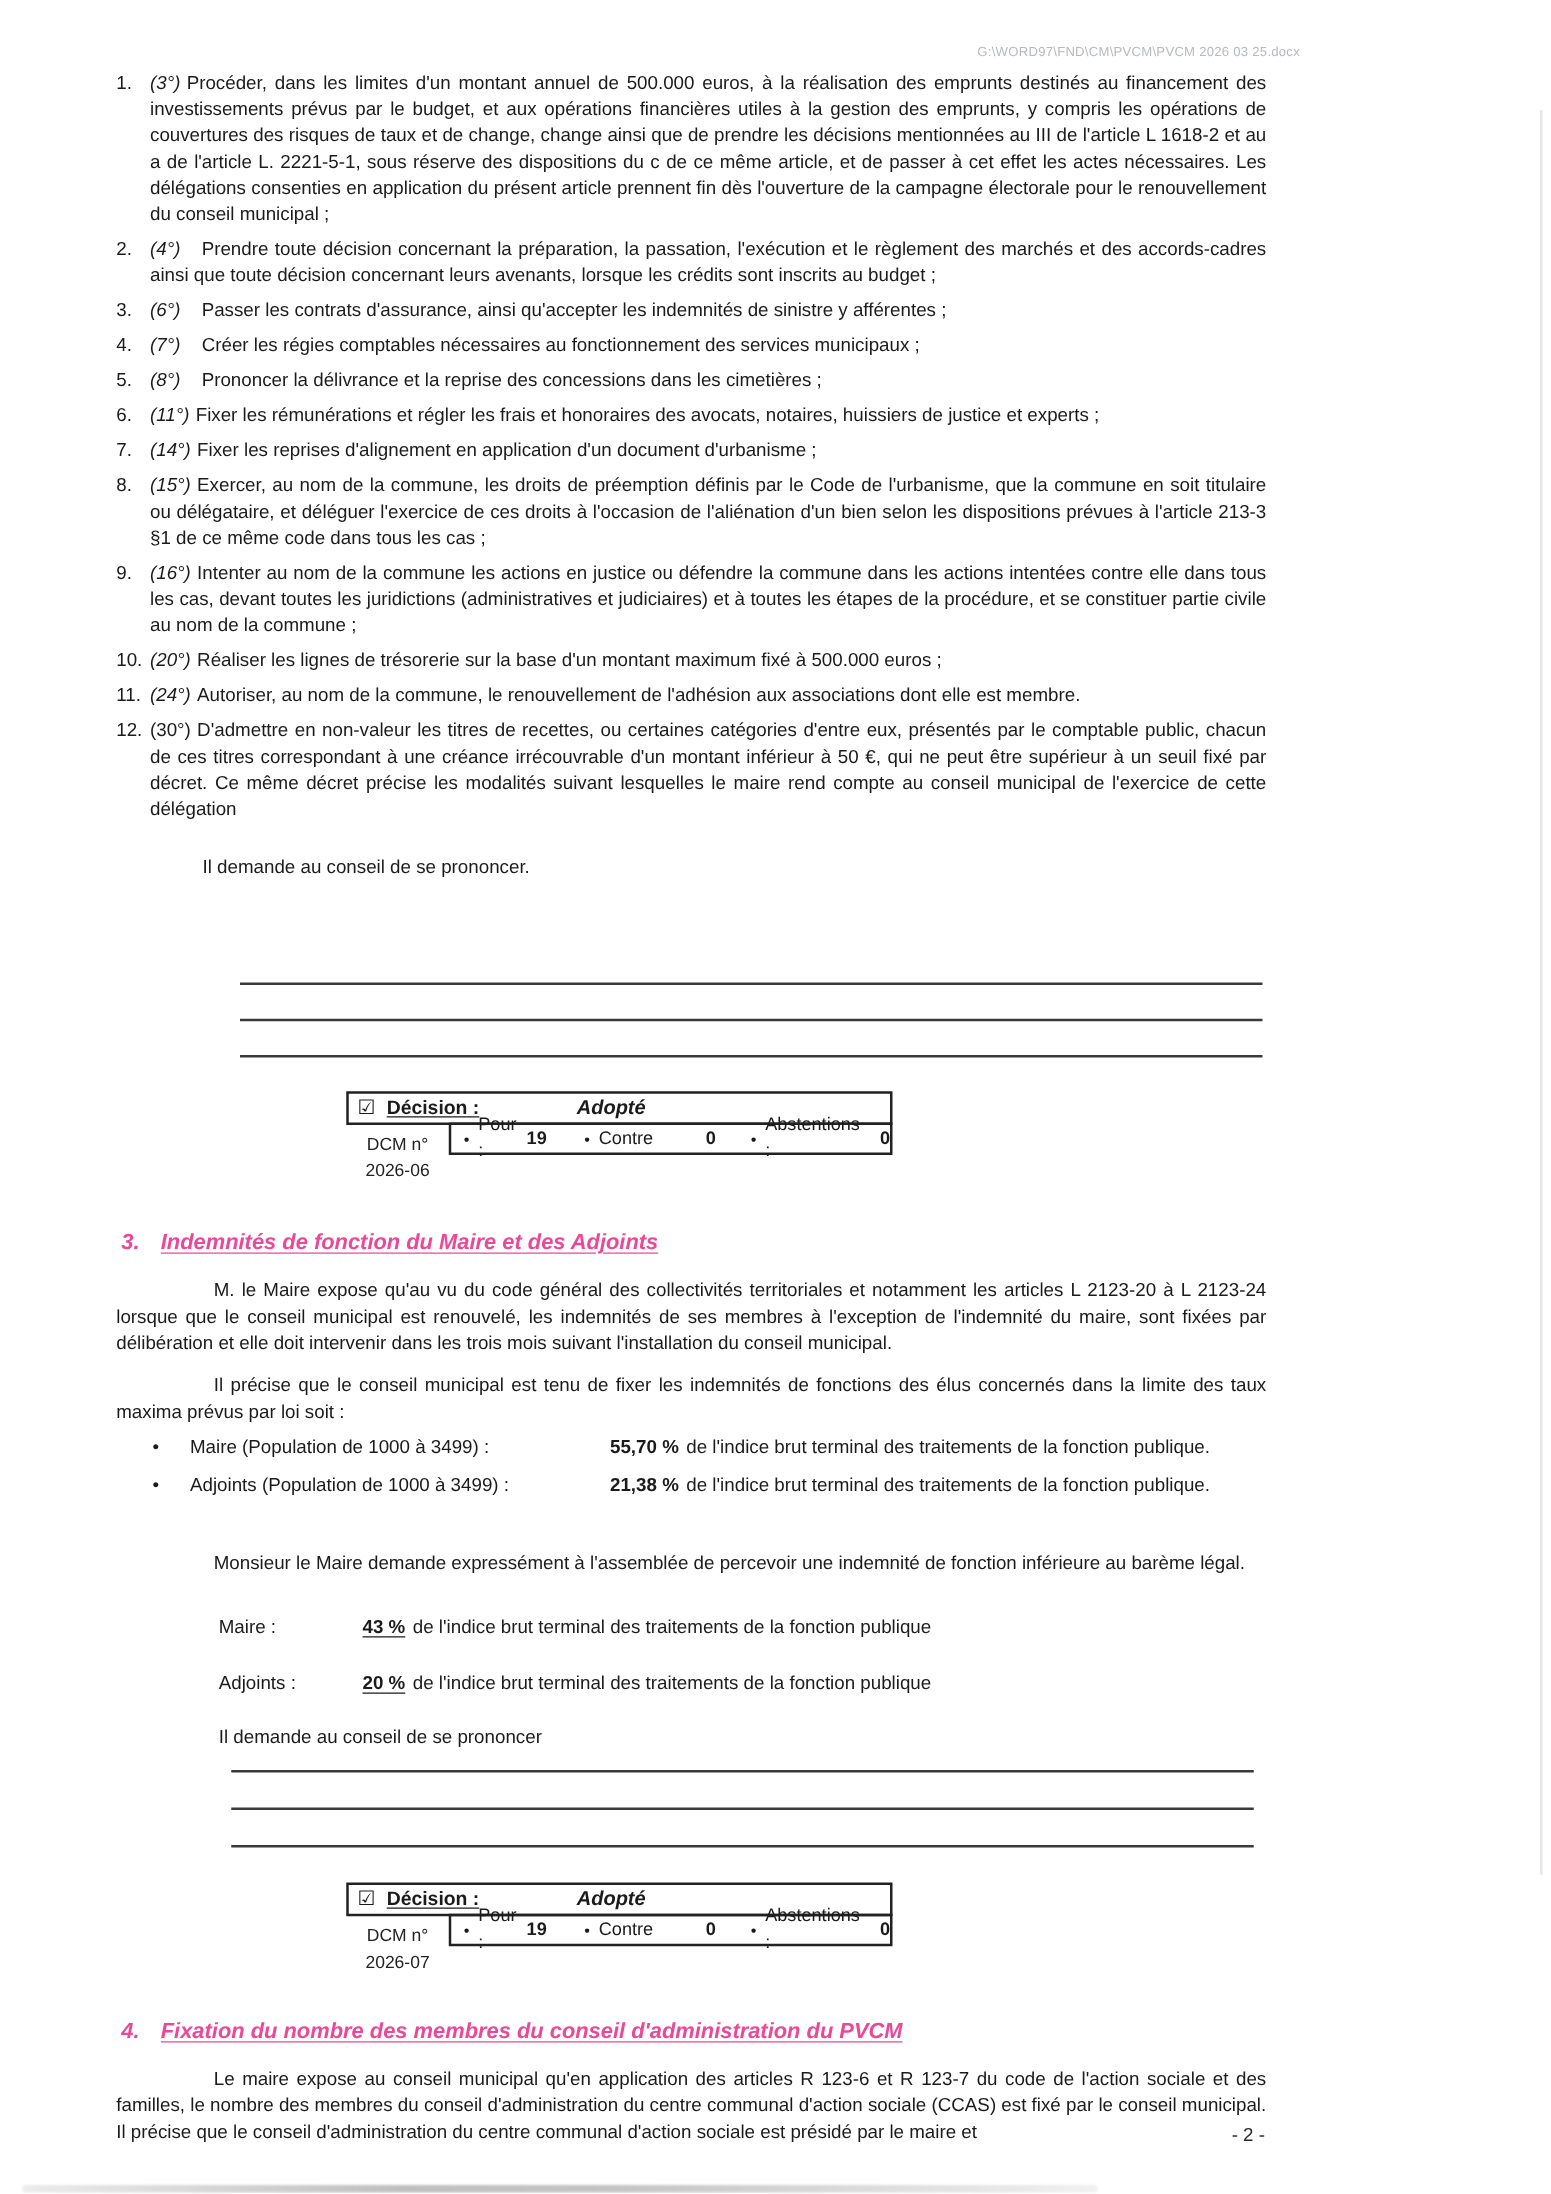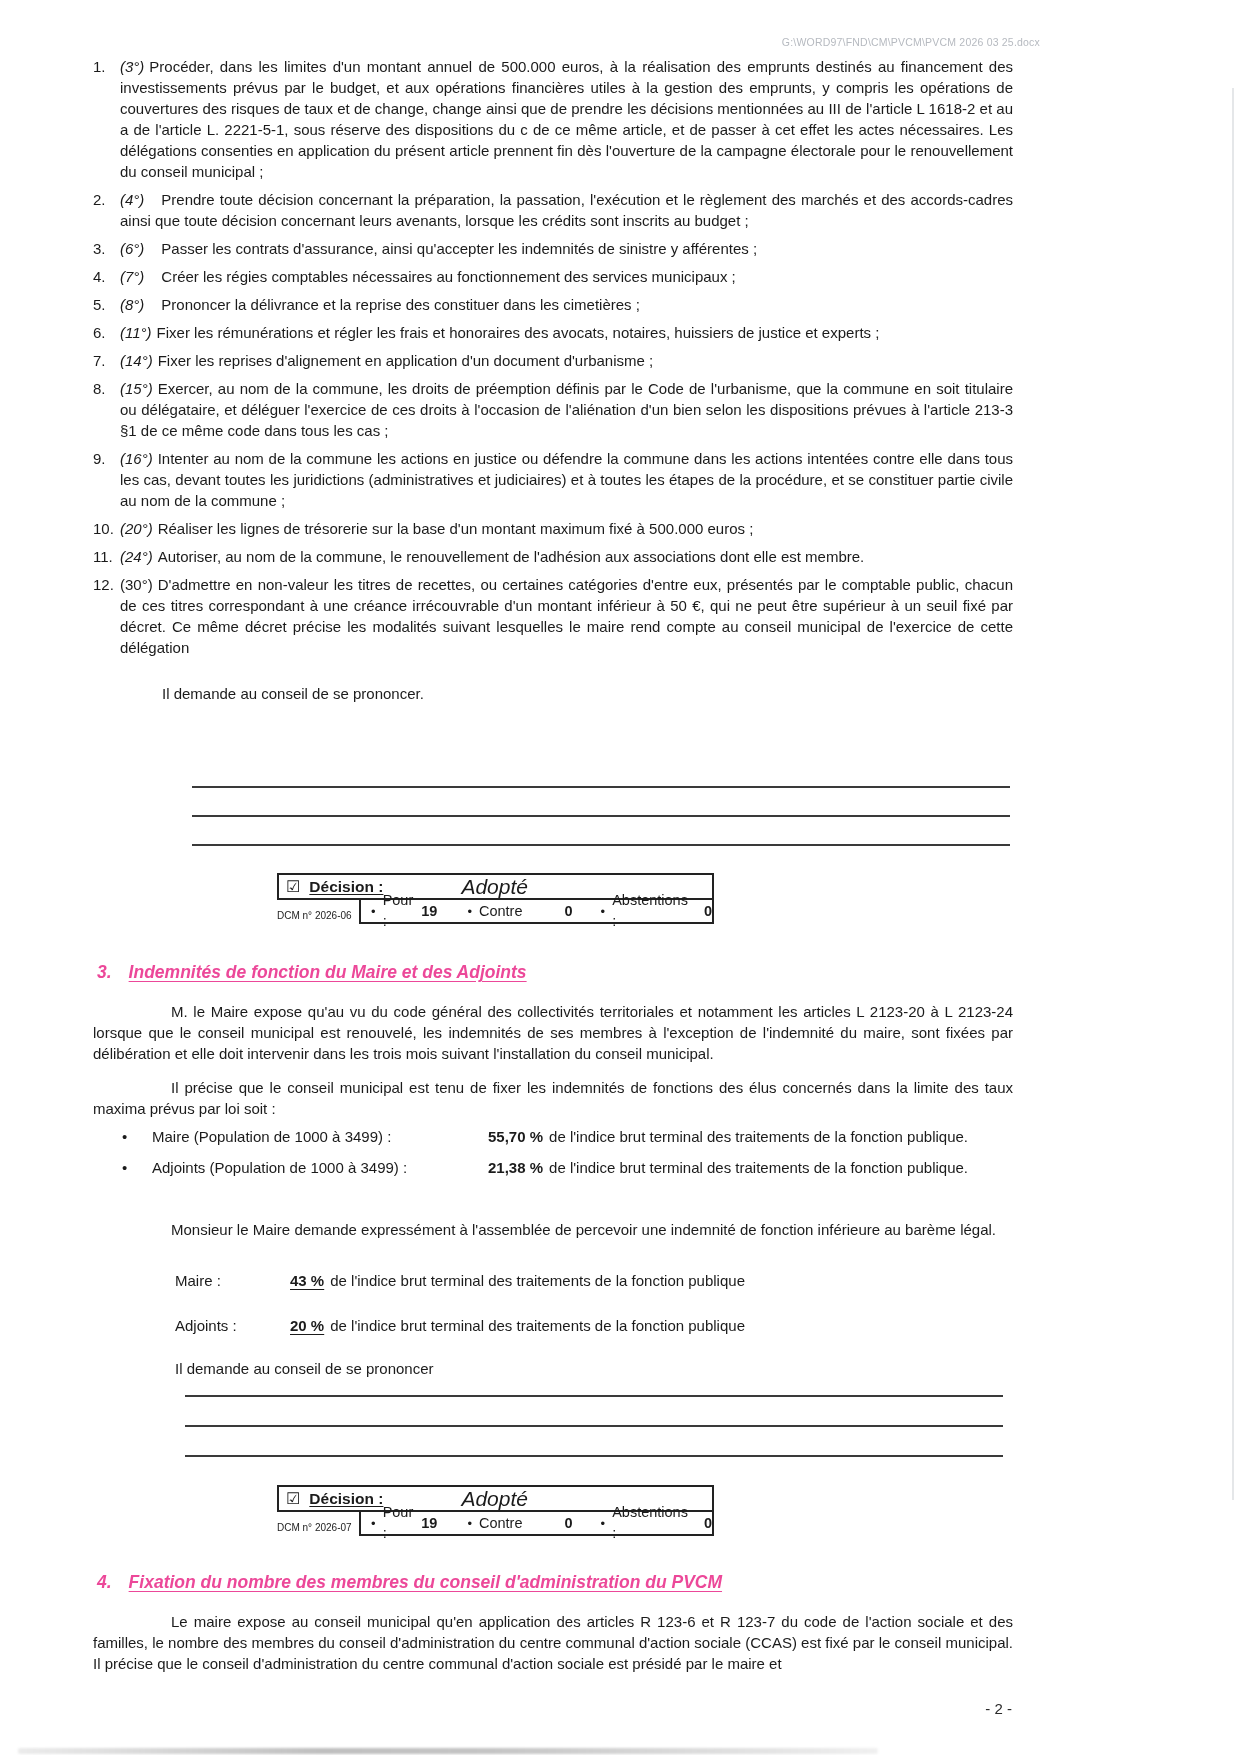--- a/index.html
+++ b/index.html
@@ -26,23 +26,23 @@
   .rules1 { margin-top:82px; }
   .rules2 { margin-top:16px; }
   .rule { border-top:2px solid #3a3a3a; margin-left:99px; width:818px; margin-bottom:27px; height:0; }
   .rules2 .rule { margin-left:92px; margin-bottom:28px; }
 
   
   .decision { margin-left:184px; width:437px; margin-top:12px; }
   .d-row1 { border:2px solid #222; display:flex; align-items:center; height:27px; padding-left:7px; box-sizing:border-box; }
   .d-check { font-size:16px; margin-right:9px; line-height:1; }
   .d-label { font-weight:bold; font-size:15.5px; text-decoration:underline; text-underline-offset:2px; }
-  .d-value { font-weight:normal; font-style:italic; font-size:21px; margin-left:78px; }
+  .d-value { font-weight:bold; font-style:italic; font-size:16px; margin-left:78px; }
   .d-row2 { display:flex; }
-  .d-ref { width:118px; font-size:10px; text-align:left; padding-top:5px; color:#222; }
+  .d-ref { width:118px; font-size:14px; text-align:center; padding-top:5px; color:#222; }
   .d-votes { flex:1; border:2px solid #222; margin-top:-2px; height:26px; box-sizing:border-box; display:flex; align-items:center; font-size:14.5px; padding-left:10px; }
   .d-votes .b { font-size:13px; }
   .d-votes .bold { font-weight:bold; }
 
   
   .sec-head { margin-top:36px; color:#ec4899; font-weight:bold; font-style:italic; font-size:17.5px; margin-left:4px; }
   .sec-head .snum { margin-right:17px; }
   .sec-head .stitle { text-decoration:underline; text-underline-offset:3px; }
 
   .para { text-align:justify; margin-top:13px; }
@@ -87,21 +87,21 @@
       <div class="ditem">
         <span class="num">2.</span><span class="ord g2">(4°)</span><span>Prendre toute décision concernant la préparation, la passation, l'exécution et le règlement des marchés et des accords-cadres ainsi que toute décision concernant leurs avenants, lorsque les crédits sont inscrits au budget ;</span>
       </div>
       <div class="ditem">
         <span class="num">3.</span><span class="ord g2">(6°)</span><span>Passer les contrats d'assurance, ainsi qu'accepter les indemnités de sinistre y afférentes ;</span>
       </div>
       <div class="ditem">
         <span class="num">4.</span><span class="ord g2">(7°)</span><span>Créer les régies comptables nécessaires au fonctionnement des services municipaux ;</span>
       </div>
       <div class="ditem">
-        <span class="num">5.</span><span class="ord g2">(8°)</span><span>Prononcer la délivrance et la reprise des constituer dans les cimetières ;</span>
+        <span class="num">5.</span><span class="ord g2">(8°)</span><span>Prononcer la délivrance et la reprise des concessions dans les cimetières ;</span>
       </div>
       <div class="ditem">
         <span class="num">6.</span><span class="ord">(11°)</span><span>Fixer les rémunérations et régler les frais et honoraires des avocats, notaires, huissiers de justice et experts ;</span>
       </div>
       <div class="ditem">
         <span class="num">7.</span><span class="ord">(14°)</span><span>Fixer les reprises d'alignement en application d'un document d'urbanisme ;</span>
       </div>
       <div class="ditem">
         <span class="num">8.</span><span class="ord">(15°)</span><span>Exercer, au nom de la commune, les droits de préemption définis par le Code de l'urbanisme, que la commune en soit titulaire ou délégataire, et déléguer l'exercice de ces droits à l'occasion de l'aliénation d'un bien selon les dispositions prévues à l'article 213-3 §1 de ce même code dans tous les cas ;</span>
       </div>

